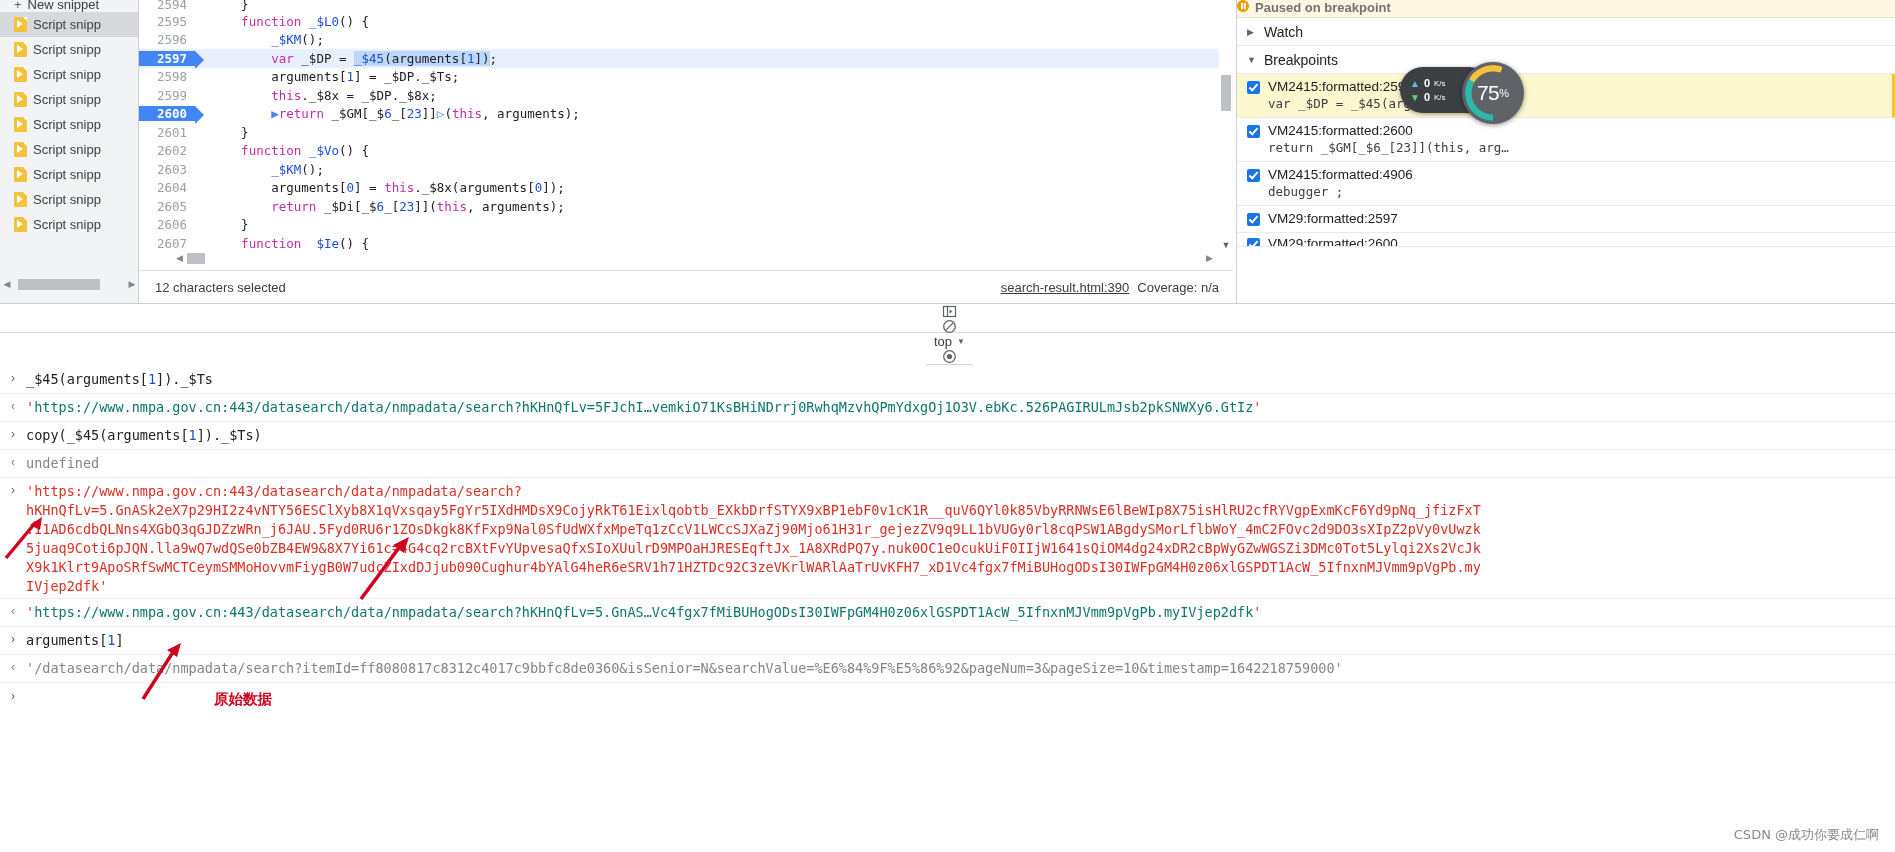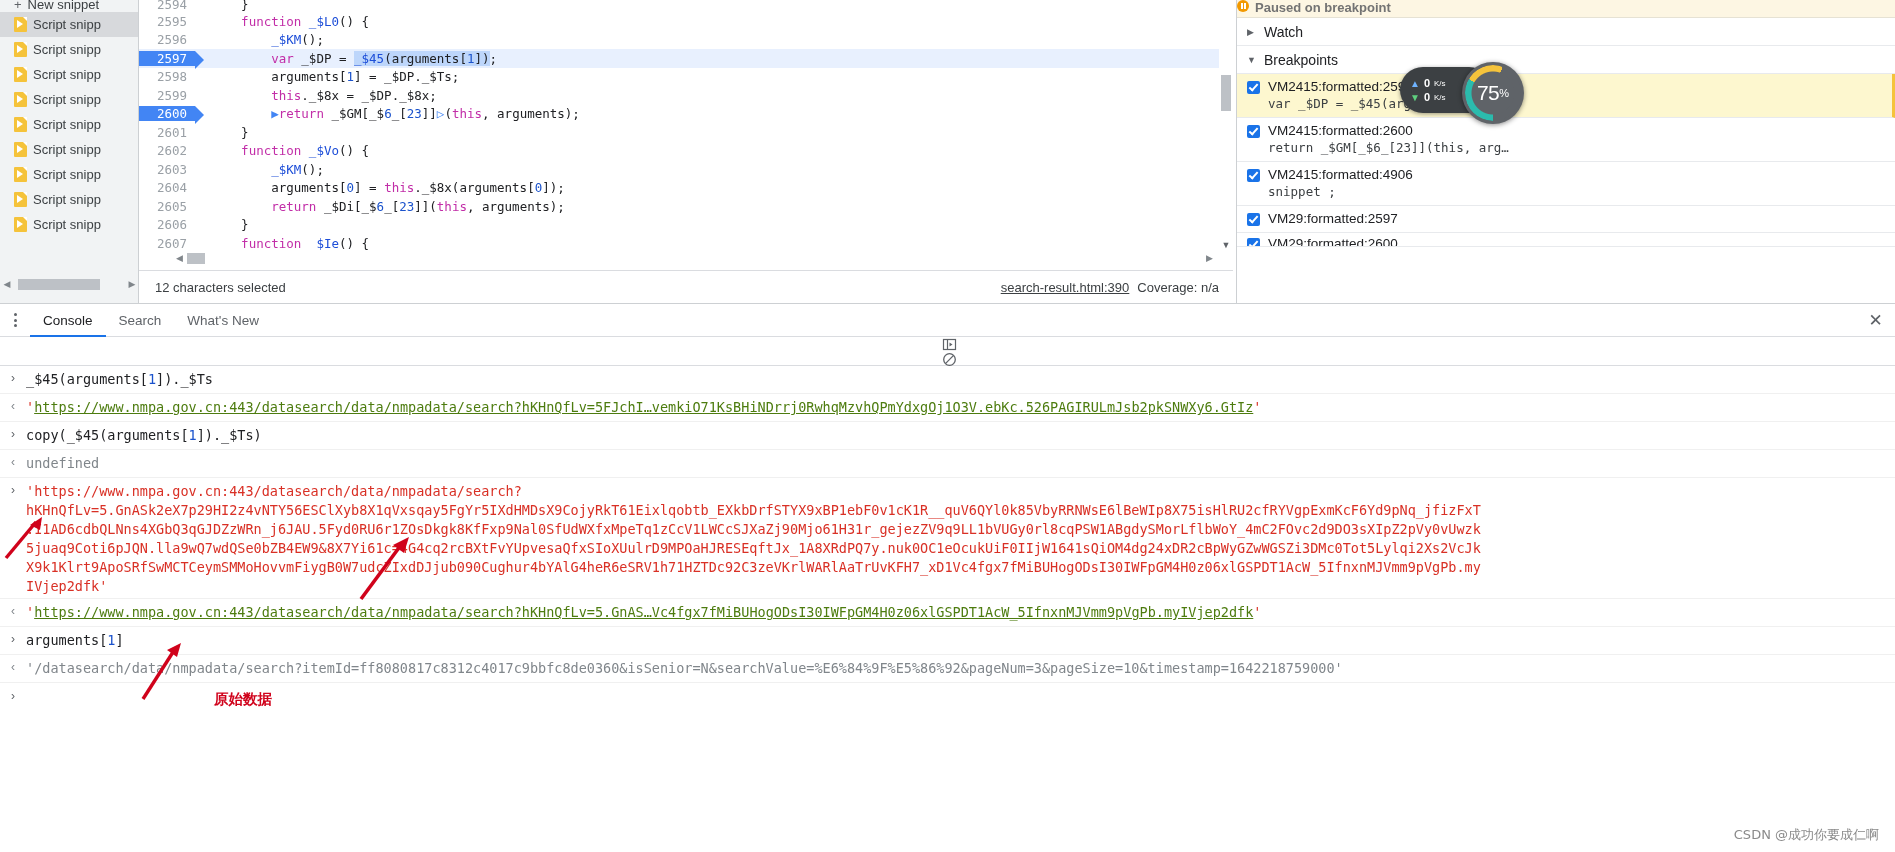--- a/index.html
+++ b/index.html
@@ -67,21 +67,21 @@
   .code-line {
     display: flex; height: 18.5px; align-items: center;
     font-family: "DejaVu Sans Mono", monospace; font-size: 12.5px;
     white-space: pre;
   }
   .gutter {
     width: 56px; flex: 0 0 56px; text-align: right; padding-right: 8px;
     color: #9aa0a6; position: relative;
   }
   .code-line.bp .gutter {
-    background: #4285f4; color: #ffffff; font-weight: 400;
+    background: #4285f4; color: #ffffff; font-weight: 700;
     border-radius: 0;
   }
   .code-line.bp .gutter::after {
     content:""; position:absolute; right:-9px; top:0;
     border-left: 9px solid #4285f4;
     border-top: 9.25px solid transparent;
     border-bottom: 9.25px solid transparent;
   }
   .code-line.active { background: #e8f0fe; }
   .code-line.active .gutter { background:#bdd6fb; color:#1a1a1a; }
@@ -286,21 +286,21 @@
   }
   .log-gutter {
     width:26px; flex:0 0 26px; text-align:center; color:#9aa0a6; font-size:12px;
     padding-top:1px; font-family:"Liberation Sans", sans-serif;
   }
   .log-gutter.in { color:#5f6368; }
   .log-gutter.out { color:#80868b; }
   .log-text { color:#202124; white-space:pre-wrap; word-break:break-all; line-height:19px; }
   .log-text.result-url { color:#80868b; }
   .log-text.red { color:#d93025; }
-  .log-link { color:#4d7c0f; text-decoration:underline; }
+  .log-link { color:#0f766e; }
   .q { color:#d93025; }
   .num-blue { color:#1a52cc; }
   .prompt-row { display:flex; align-items:center; padding: 5px 0 5px 0; }
 
   
   .anno-arrow { position:absolute; z-index:30; }
   .anno-caption {
     position:absolute; z-index:31; color:#d0021b;
     font-family:"DejaVu Sans", sans-serif; font-size:14.5px; font-weight:bold;
   }
@@ -512,21 +512,21 @@
           <span>VM2415:formatted:2600</span>
         </div>
         <div class="bp-code">return _$GM[_$6_[23]](this, arg…</div>
       </div>
 
       <div class="bp-item">
         <div class="bp-head">
           <span class="bp-check"></span>
           <span>VM2415:formatted:4906</span>
         </div>
-        <div class="bp-code">snippet ;</div>
+        <div class="bp-code">debugger ;</div>
       </div>
 
       <div class="bp-item">
         <div class="bp-head">
           <span class="bp-check"></span>
           <span>VM29:formatted:2597</span>
         </div>
       </div>
 
       <div class="bp-item" style="height:14px;overflow:hidden;padding-top:3px;">
@@ -551,31 +551,20 @@
     </div>
     <div class="cpu-dial">
       <span class="cpu-ring"></span>
       <span class="cpu-val">75</span>
         <span class="cpu-pct" style="position:relative;color:#fff;">%</span>
     </div>
   </div>
 
   <div class="drawer">
 
-    <div class="drawer-tabs">
-      <span class="kebab">
-          <i></i>
-          <i></i>
-          <i></i>
-        </span>
-      <span class="dtab active">Console</span>
-      <span class="dtab">Search</span>
-      <span class="dtab">What's New</span>
-      <span class="drawer-close">✕</span>
-    </div>
 
     <div class="console-toolbar">
       <span class="tb-btn">
         <svg width="15" height="15" viewBox="0 0 15 15" aria-hidden="true">
           <rect x="1.5" y="2.5" width="12" height="10" fill="none" stroke="#5f6368" stroke-width="1.2"></rect>
           <line x1="5.5" y1="2.5" x2="5.5" y2="12.5" stroke="#5f6368" stroke-width="1.2"></line>
           <path d="M7.5 5.5 L10.5 7.5 L7.5 9.5 Z" fill="#5f6368"></path>
         </svg>
       </span>
       <span class="tb-btn">

